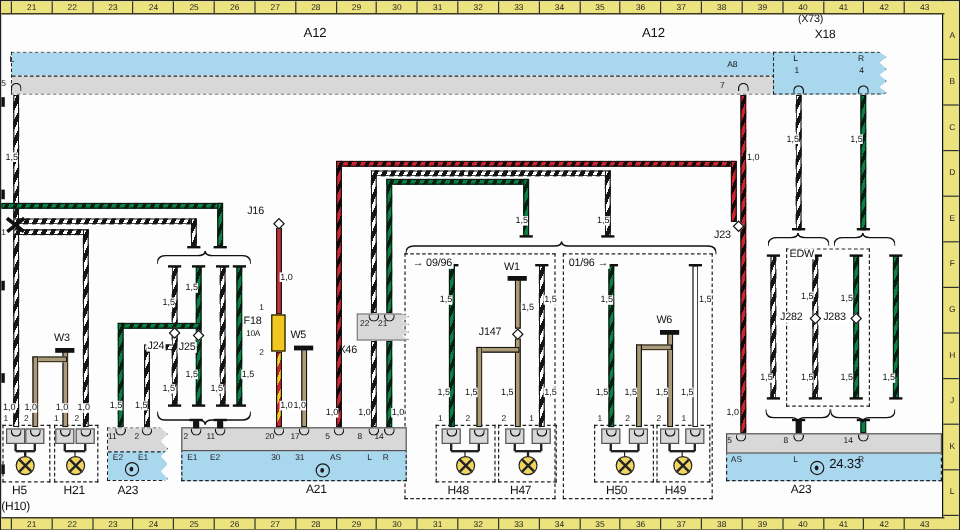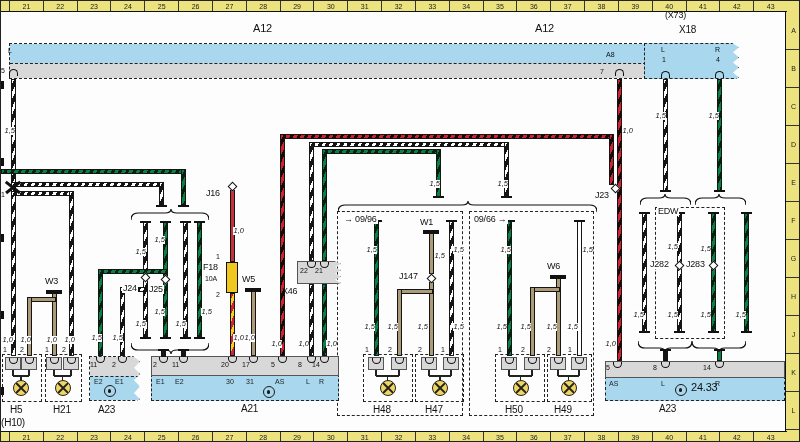--- a/index.html
+++ b/index.html
@@ -54,21 +54,21 @@
         background:#f0d560;z-index:25;box-sizing:border-box;}
   .lamp::before,.lamp::after{content:"";position:absolute;left:50%;top:50%;width:1.8px;height:14px;background:#222;}
   .lamp::before{transform:translate(-50%,-50%) rotate(45deg);}
   .lamp::after{transform:translate(-50%,-50%) rotate(-45deg);}
   .siren{position:absolute;width:12px;height:12px;border:1.5px solid #1a1a1a;border-radius:50%;z-index:25;box-sizing:border-box;}
   .siren::after{content:"";position:absolute;left:2.5px;top:3px;width:3.5px;height:3.5px;background:#1a1a1a;border-radius:50%;}
   
   .lab{position:absolute;z-index:40;font-size:10px;line-height:1;color:#111;letter-spacing:-0.2px;white-space:nowrap;}
   .s9{font-size:9px;}.s7{font-size:7px;}.s11{font-size:11px;}
   .wbg{background:#fff;padding:0 1px;}
-  .g{position:absolute;z-index:35;font-size:7.5px;line-height:1;color:#111;background:#fff;padding:0 0.5px;white-space:nowrap;font-style:italic;}
+  .g{position:absolute;z-index:35;font-size:7.5px;line-height:1;color:#111;background:#fff;padding:0 0.5px;white-space:nowrap;}
   .p{position:absolute;z-index:35;font-size:7px;line-height:1;color:#111;white-space:nowrap;}
   .sb{position:absolute;z-index:35;font-size:7px;line-height:1;color:#222;white-space:nowrap;}
 </style>
 </head>
 <body>
 
 <div id="stage">
 
   <div class="ruler ruler-top">
 
@@ -184,43 +184,43 @@
   <div class="xg" style="left:3px;top:185px;transform:rotate(38deg)"></div>
   <div class="xg" style="left:3px;top:185px;transform:rotate(-38deg)"></div>
 
   <span class="lab s11" style="left:252px;top:22px">A12</span>
   <span class="lab s11" style="left:534px;top:22px">A12</span>
   <span class="lab s9" style="left:664px;top:10px">(X73)</span>
   <span class="lab" style="left:678px;top:24px">X18</span>
   <span class="lab s9" style="left:281px;top:286px">X46</span>
   <span class="lab s9 wbg" style="left:656px;top:206px">EDW</span>
   <span class="lab s9 wbg" style="left:342px;top:214px">→ 09/96</span>
-  <span class="lab s9 wbg" style="left:472px;top:214px">09/66 →</span>
+  <span class="lab s9 wbg" style="left:472px;top:214px">01/96 →</span>
   <span class="lab s11" style="left:690px;top:381px">24.33</span>
 
   <span class="lab" style="left:9px;top:404px">H5</span>
   <span class="lab" style="left:0px;top:417px">(H10)</span>
   <span class="lab" style="left:52px;top:404px">H21</span>
   <span class="lab" style="left:97px;top:404px">A23</span>
-  <span class="lab" style="left:240px;top:403px">A21</span>
+  <span class="lab" style="left:254px;top:403px">A21</span>
   <span class="lab" style="left:372px;top:404px">H48</span>
   <span class="lab" style="left:424px;top:404px">H47</span>
   <span class="lab" style="left:504px;top:404px">H50</span>
   <span class="lab" style="left:553px;top:404px">H49</span>
   <span class="lab" style="left:658px;top:403px">A23</span>
 
   <span class="lab s9" style="left:202px;top:262px">F18</span>
   <span class="lab s7" style="left:204px;top:274px">10A</span>
 
   <span class="lab s9" style="left:44px;top:276px">W3</span>
   <span class="lab s9" style="left:241px;top:274px">W5</span>
   <span class="lab s9" style="left:419px;top:217px">W1</span>
   <span class="lab s9" style="left:546px;top:261px">W6</span>
 
-  <span class="lab s9" style="left:205px;top:188px">J16</span>
+  <span class="lab s9" style="left:205px;top:170px">J16</span>
   <span class="lab s9" style="left:594px;top:190px">J23</span>
   <span class="lab s9 wbg" style="left:121px;top:283px">J24</span>
   <span class="lab s9 wbg" style="left:147px;top:284px">J25</span>
   <span class="lab s9 wbg" style="left:397px;top:271px">J147</span>
   <span class="lab s9 wbg" style="left:648px;top:259px">J282</span>
   <span class="lab s9 wbg" style="left:684px;top:259px">J283</span>
 
 <div class="w bw" style="left: 9.5px; top: 78px; width: 5px; height: 277px;"></div>
     <div class="w bw" style="left: 10px; top: 180.5px; width: 152px; height: 5px;"></div>
     <div class="w bw" style="left: 157.5px; top: 181px; width: 5px; height: 23px;"></div>

